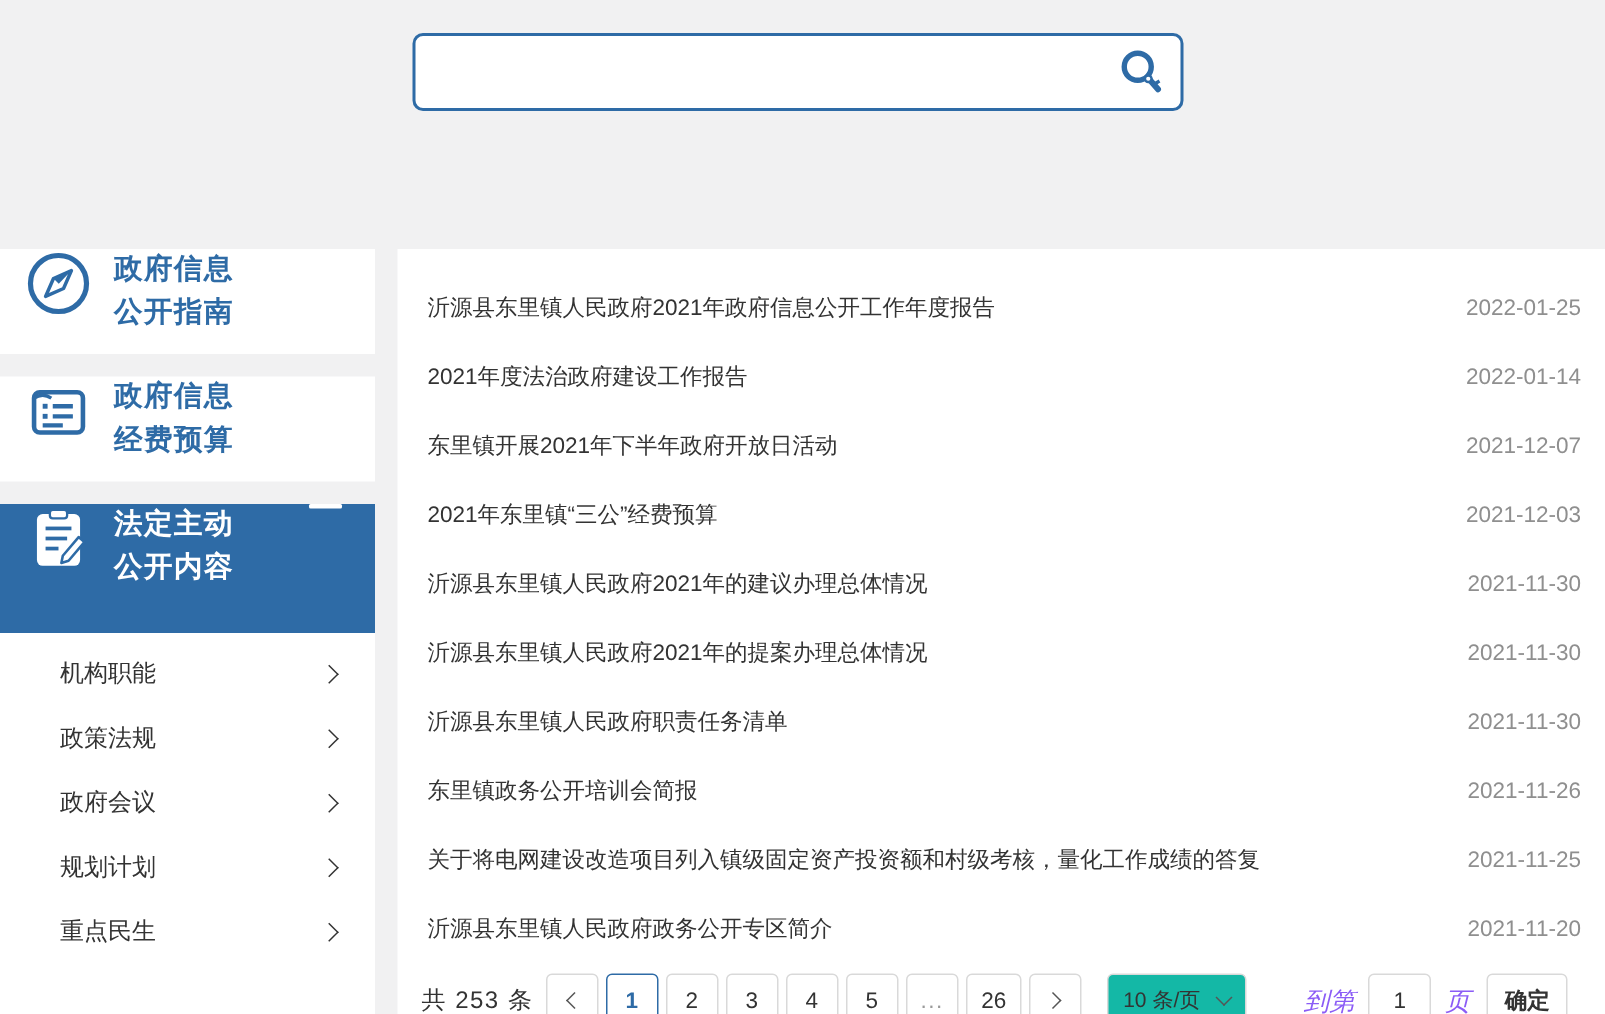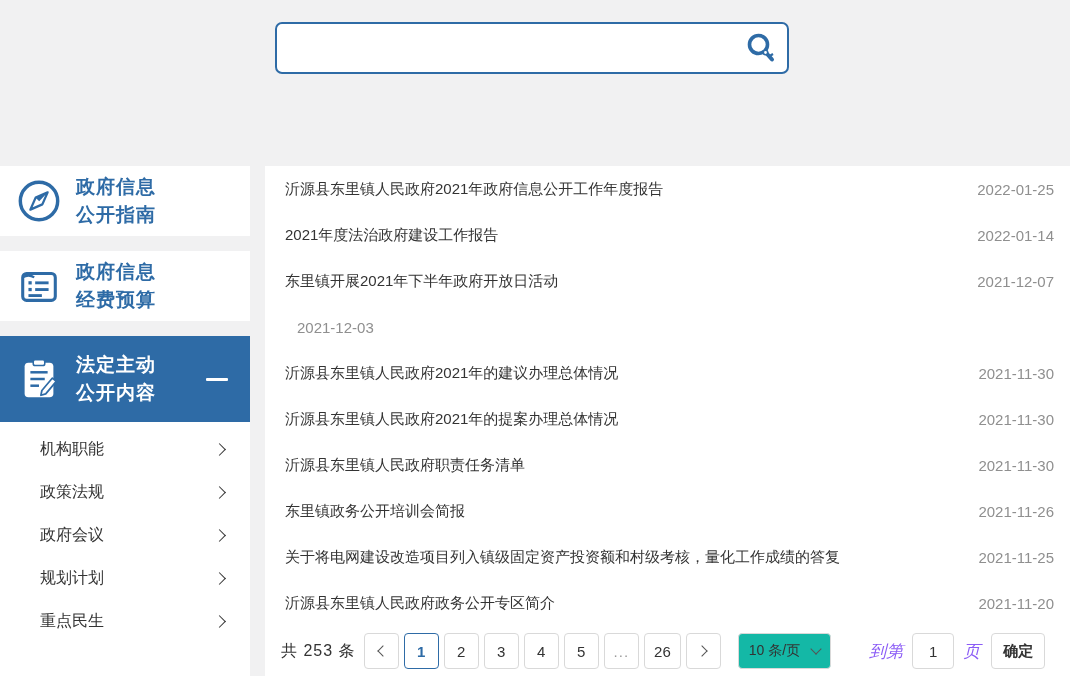--- a/index.html
+++ b/index.html
@@ -32,21 +32,21 @@
     cursor:pointer; background:transparent; border:none;
   }
 
   
   .layout { display:flex; height:510px; }
 
   
   .sidebar { width:250px; flex:0 0 250px; display:flex; flex-direction:column; }
   .side-item {
     height:70px; background:#fff; margin-bottom:15px;
-    display:flex; align-items:center;
+    display:flex; 
     padding-left:16px; color:#2e6ba6; cursor:pointer;
   }
   .side-item .big-icon { width:46px; height:46px; flex:0 0 46px; margin-right:14px; }
   .side-item .label { font-size:19px; line-height:1.5; font-weight:bold; letter-spacing:1px; }
   .side-item.active { background:#2e6ba6; color:#fff; margin-bottom:0; height:86px; }
   .side-item .collapse { margin-left:auto; margin-right:22px; width:22px; height:3px; background:#fff; border-radius:1px; }
 
   .submenu { background:#fff; flex:1; padding-top:6px; }
   .submenu-item {
     height:43px; display:flex; align-items:center; justify-content:space-between;
@@ -54,21 +54,21 @@
   }
   .chev {
     width:9px; height:9px;
     border-top:1.5px solid #333; border-right:1.5px solid #333;
     transform:rotate(45deg); margin-right:2px;
   }
 
   
   .content {
     flex:1; background:#fff; margin-left:15px;
-    padding:0 16px; display:flex; flex-direction:column;
+    padding:16px 16px; display:flex; flex-direction:column;
     height:510px;
   }
   .rows { display:flex; flex-direction:column; }
   .row {
     height:46px; display:flex; align-items:center; justify-content:space-between;
     cursor:pointer;
   }
   .row .title { font-size:15px; color:#333; padding-left:4px; white-space:nowrap; overflow:hidden; }
   .row .date { font-size:15px; color:#8f8f8f; flex:0 0 auto; padding-left:16px; }
 
@@ -213,20 +213,21 @@
           </div>
           <div class="row">
             <span class="title">2021年度法治政府建设工作报告</span>
             <span class="date">2022-01-14</span>
           </div>
           <div class="row">
             <span class="title">东里镇开展2021年下半年政府开放日活动</span>
             <span class="date">2021-12-07</span>
           </div>
           <div class="row">
+            <span class="title">2021年东里镇“三公”经费预算</span>
             <span class="date">2021-12-03</span>
           </div>
           <div class="row">
             <span class="title">沂源县东里镇人民政府2021年的建议办理总体情况</span>
             <span class="date">2021-11-30</span>
           </div>
           <div class="row">
             <span class="title">沂源县东里镇人民政府2021年的提案办理总体情况</span>
             <span class="date">2021-11-30</span>
           </div>

